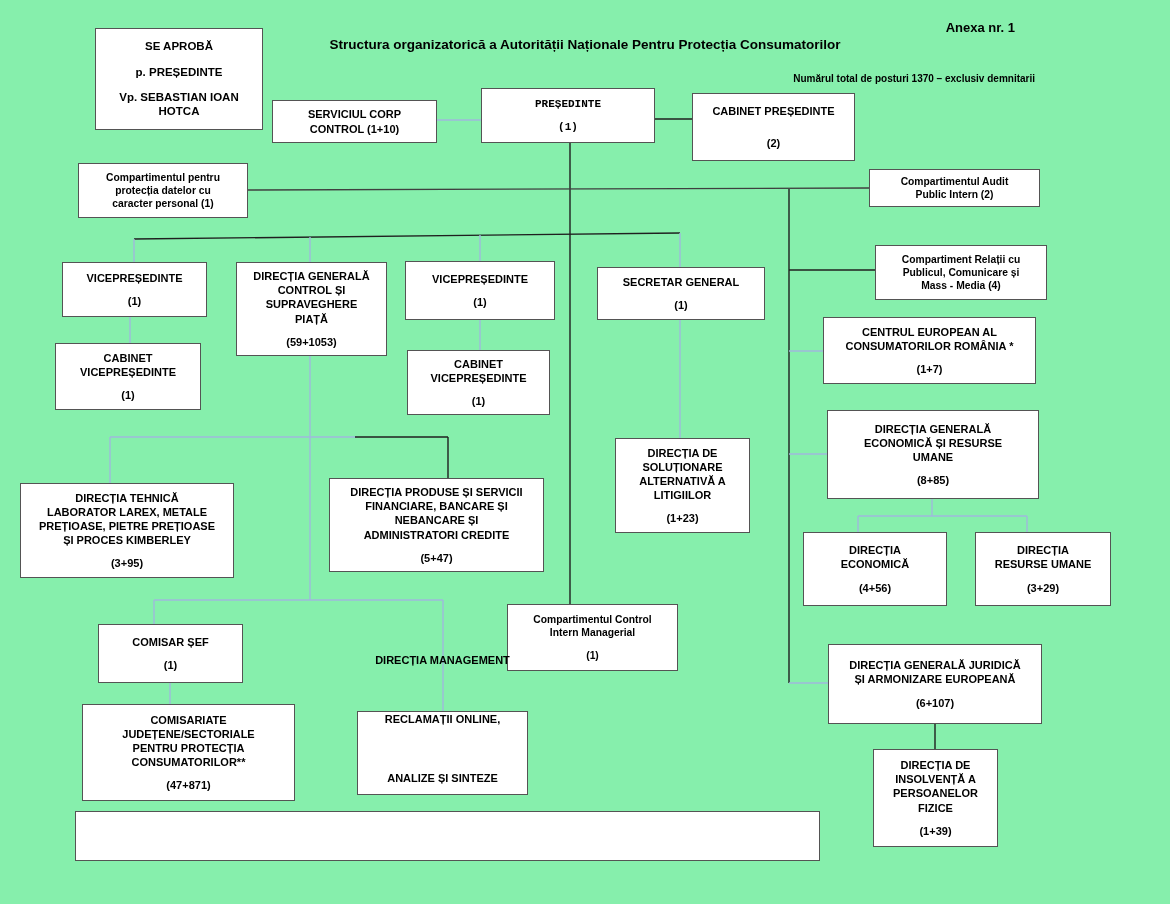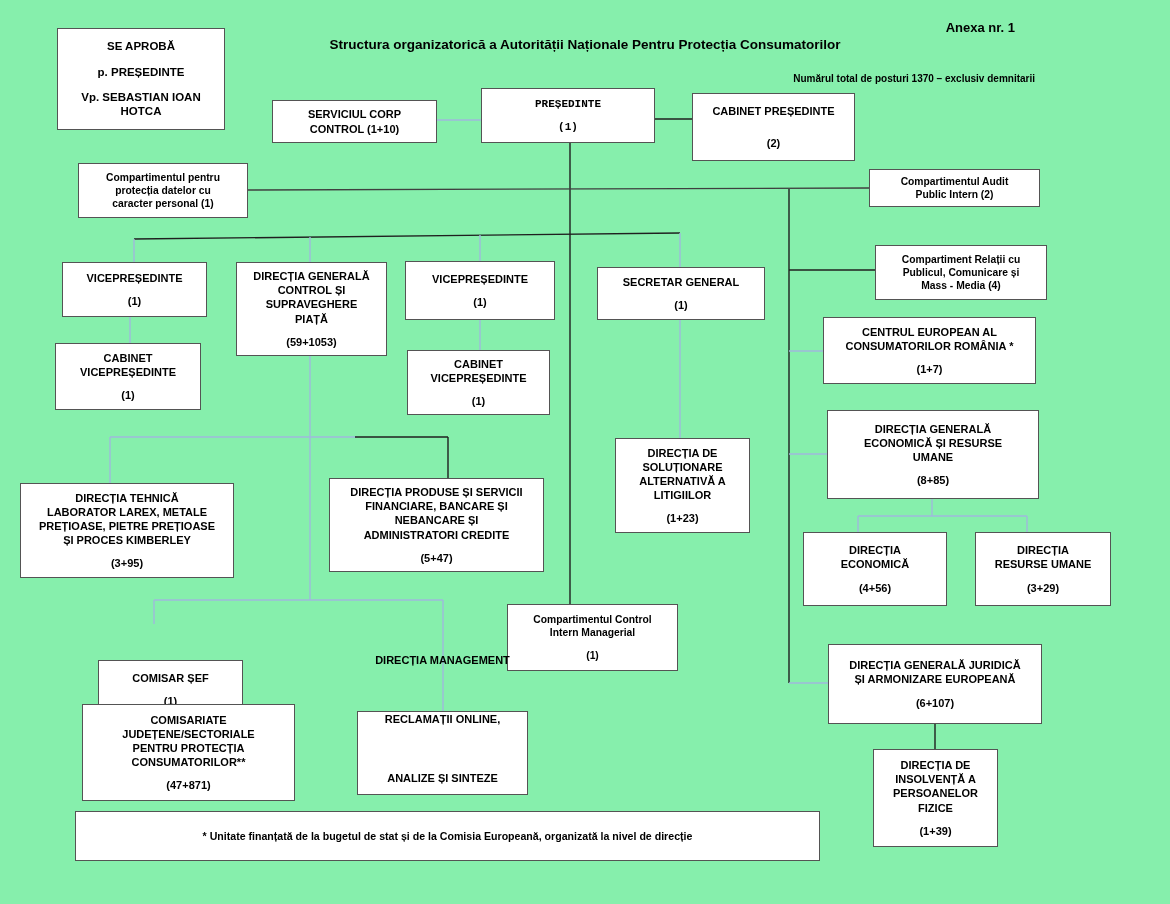--- a/index.html
+++ b/index.html
@@ -15,21 +15,21 @@
   .box{
     position:absolute;box-sizing:border-box;background:#fff;border:1.4px solid #545454;
     display:flex;flex-direction:column;align-items:center;justify-content:center;
     text-align:center;font-weight:bold;font-size:11px;line-height:1.28;padding:2px 3px;
   }
   .box.small{font-size:10.3px;}
   .box .count{margin-top:9px;}
   #approval-box{
     position:absolute;box-sizing:border-box;border:1.4px solid #545454;background:#fff;
     display:flex;flex-direction:column;justify-content:center;gap:11px;
-    text-align:center;font-weight:bold;font-size:11.5px;line-height:1.25;padding:4px 10px;
+    text-align:center;font-weight:bold;font-size:11.5px;line-height:1.25;padding:4px 10px;margin-left:38px;
   }
   #footnote-box{
     position:absolute;box-sizing:border-box;border:1.3px solid #545454;background:#fff;
     display:flex;flex-direction:column;align-items:center;justify-content:center;gap:3px;
     font-weight:bold;font-size:10.6px;text-align:center;padding:2px 6px;
   }
 </style>
 </head>
 <body>
 
@@ -174,21 +174,21 @@
       <div class="box" style="left: 975px; top: 532px; width: 136px; height: 74px;">
         <div>DIRECȚIA</div>
         <div>RESURSE UMANE</div>
         <div class="count">(3+29)</div>
       </div>
       <div class="box small" style="left: 507px; top: 604px; width: 171px; height: 67px;">
         <div>Compartimentul Control</div>
         <div>Intern Managerial</div>
         <div class="count">(1)</div>
       </div>
-      <div class="box" style="left: 98px; top: 624px; width: 145px; height: 59px; margin-top: 36px;">
+      <div class="box" style="left: 98px; top: 624px; width: 145px; height: 59px;">
         <div>COMISAR ȘEF</div>
         <div class="count">(1)</div>
       </div>
       <div class="box" style="left: 828px; top: 644px; width: 214px; height: 80px;">
         <div>DIRECȚIA GENERALĂ JURIDICĂ</div>
         <div>ȘI ARMONIZARE EUROPEANĂ</div>
         <div class="count">(6+107)</div>
       </div>
       <div class="box" style="left: 82px; top: 704px; width: 213px; height: 97px;">
         <div>COMISARIATE</div>
@@ -206,15 +206,14 @@
       <div class="box" style="left: 873px; top: 749px; width: 125px; height: 98px;">
         <div>DIRECȚIA DE</div>
         <div>INSOLVENȚĂ A</div>
         <div>PERSOANELOR</div>
         <div>FIZICE</div>
         <div class="count">(1+39)</div>
       </div>
     </div>
 
   <div id="footnote-box" style="left:75px;top:811px;width:745px;height:50px;">
-    <div>* Unitate finanțată de la bugetul de stat și de la Comisia Europeană, organizată la nivel de direcție</div>
   </div>
 </div>
 
 </body></html>

